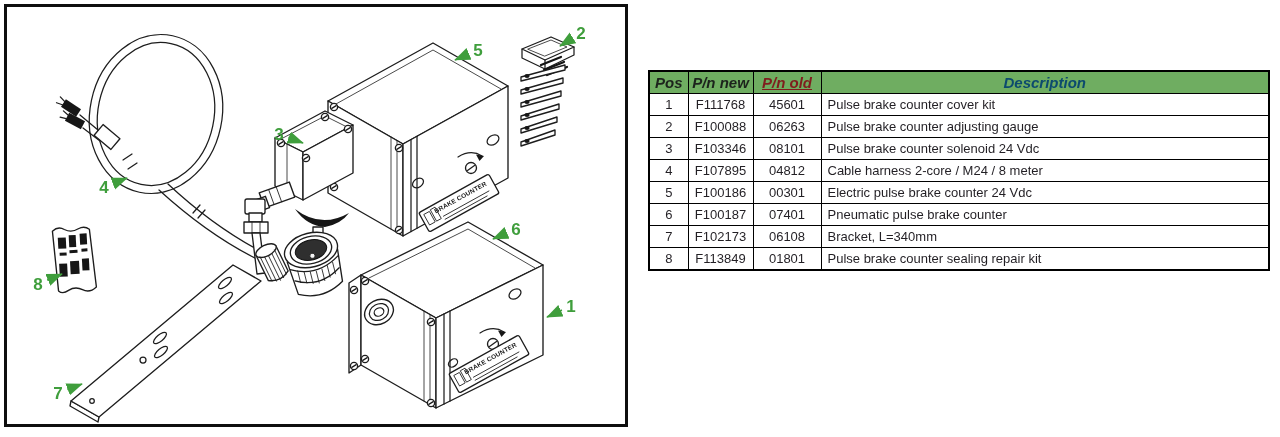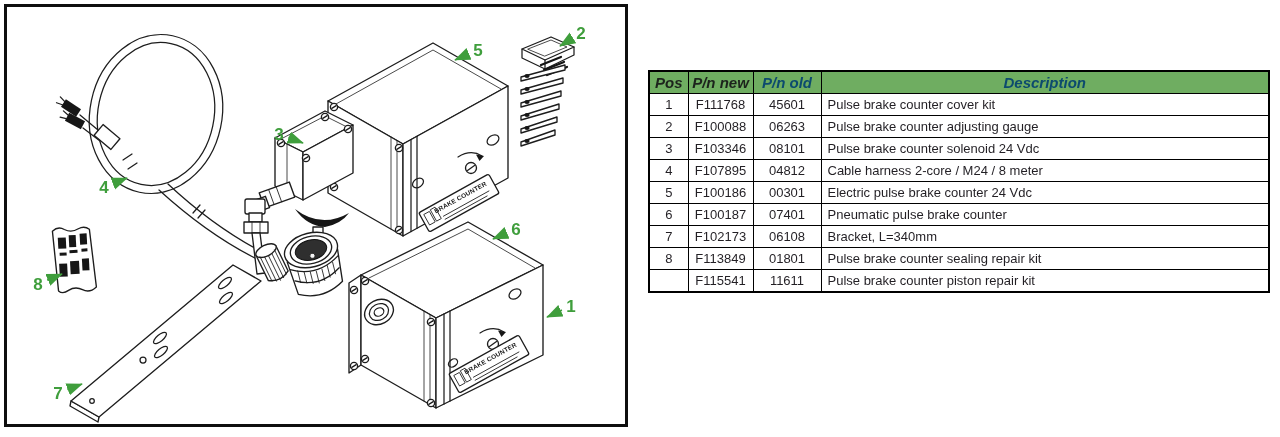--- a/index.html
+++ b/index.html
@@ -263,21 +263,21 @@
     <colgroup>
       <col style="width:39px">
         <col style="width:65px">
         <col style="width:68px">
         <col>
     </colgroup>
     <thead>
       <tr>
         <th style="color: rgb(28, 35, 28);">Pos</th>
         <th style="color: rgb(28, 35, 28); margin-left: 8px;">P/n new</th>
-        <th style="color: #0c4a6e;">P/n old</th>
+        <th style="color: #7f1d1d; text-decoration: underline;">P/n old</th>
         <th style="color: #0c4a6e;">Description</th>
       </tr>
     </thead>
     <tbody>
         <tr>
           <td class="center">1</td>
           <td class="center">F111768</td>
           <td class="center">45601</td>
           <td class="left">Pulse brake counter cover kit</td>
         </tr>
@@ -316,22 +316,16 @@
           <td class="center">F102173</td>
           <td class="center">06108</td>
           <td class="left">Bracket, L=340mm</td>
         </tr>
         <tr>
           <td class="center">8</td>
           <td class="center">F113849</td>
           <td class="center">01801</td>
           <td class="left">Pulse brake counter sealing repair kit</td>
         </tr>
-        <tr>
-          <td class="center"></td>
-          <td class="center">F115541</td>
-          <td class="center">11611</td>
-          <td class="left">Pulse brake counter piston repair kit</td>
-        </tr>
       </tbody>
   </table>
 
 </div>
 
 </body></html>

